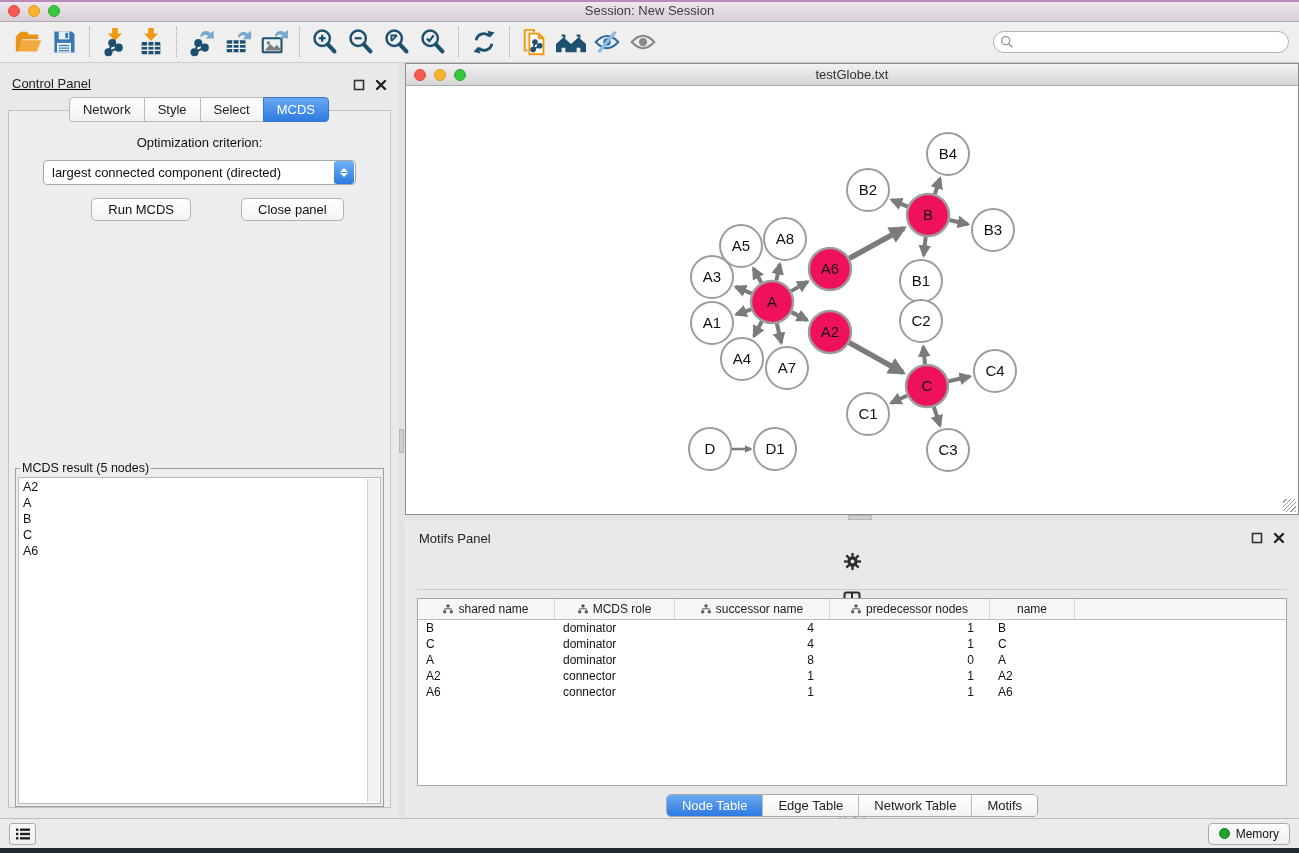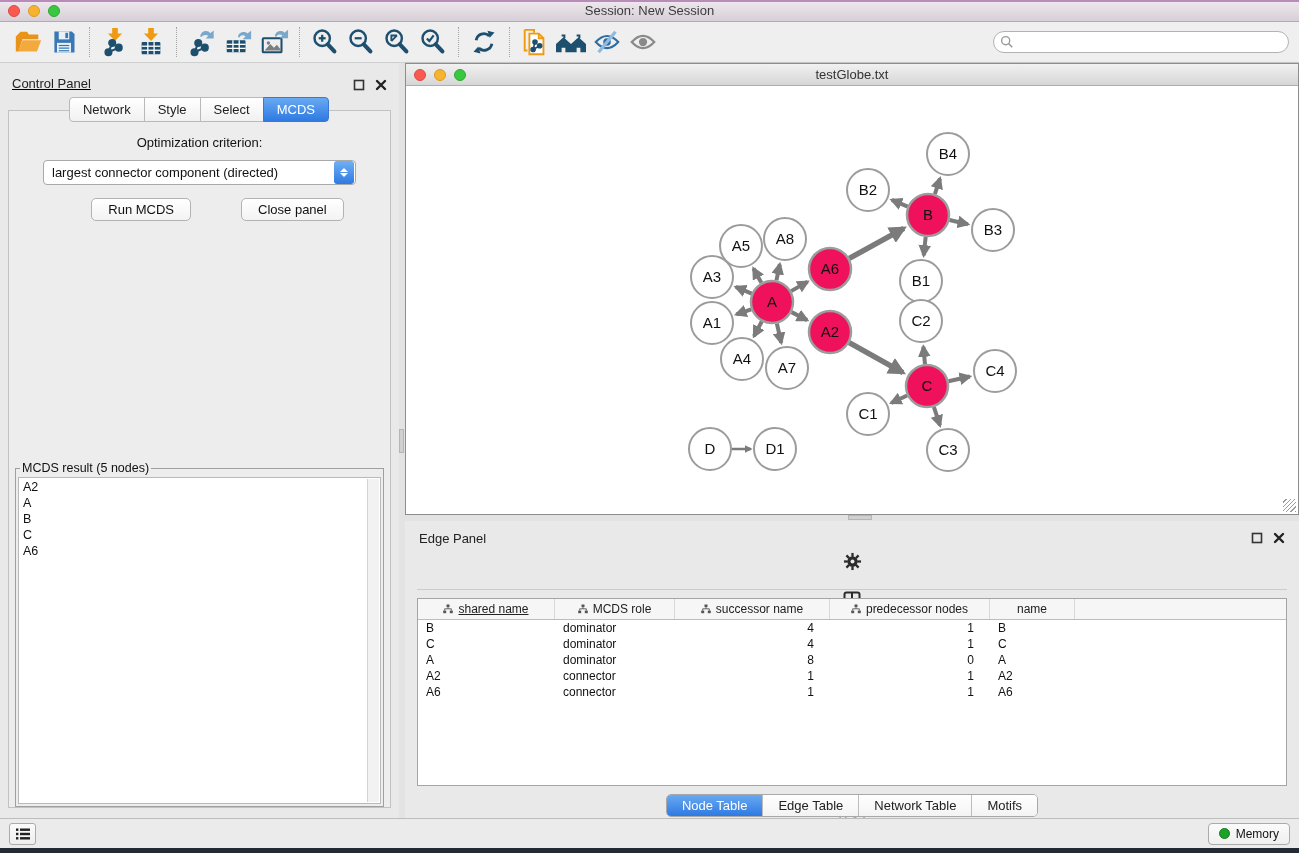--- a/index.html
+++ b/index.html
@@ -290,21 +290,21 @@
       </div>
       <div class="cp-tabs">
           <div class="cp-tab">Network</div>
           <div class="cp-tab">Style</div>
           <div class="cp-tab">Select</div>
           <div class="cp-tab active">MCDS</div>
         </div>
       <div class="cp-body">
         <div class="opt-label">Optimization criterion:</div>
         <div class="select">
-          <span class="sel-text">largest connector component (directed)</span>
+          <span class="sel-text">largest connected component (directed)</span>
           <span class="stepper">
               <span class="up"></span>
               <span class="dn"></span>
             </span>
         </div>
         <div class="cp-buttons">
           <div class="btn">Run MCDS</div>
           <div class="btn">Close panel</div>
         </div>
         <fieldset class="result-fieldset">
@@ -449,21 +449,21 @@
           <div class="resize-grip"></div>
         </div>
       </div>
 
       <div class="hsplit">
           <div class="handle"></div>
         </div>
 
       <div class="table-panel">
         <div class="tp-header">
-          <span class="tp-title">Edge Panel</span>
+          <span class="tp-title">Motifs Panel</span>
           <span class="panel-icons">
             <svg width="12" height="12" viewBox="0 0 12 12">
                 <rect x="1.5" y="1.5" width="9" height="9" fill="none" stroke="#333" stroke-width="1.6"></rect>
               </svg>
             <svg width="12" height="12" viewBox="0 0 12 12">
                 <path d="M2 2 L10 10 M10 2 L2 10" stroke="#222" stroke-width="2.4" stroke-linecap="round"></path>
               </svg>
           </span>
         </div>
         <div class="tp-toolbar">
@@ -528,21 +528,21 @@
                 </g>
               <circle cx="18.5" cy="10" r="4.8" fill="#a8a8a8"></circle>
               <path d="M16.5 8 l4 4 M20.5 8 l-4 4" stroke="#fff" stroke-width="1.4"></path>
             </svg>
           </span>
           <span class="fx-label">f(x)</span>
         </div>
 
         <div class="table-wrap">
           <div class="thead">
-              <div class="th" style="width: 137px; text-decoration: underline;">
+              <div class="th" style="width: 137px;">
                 <svg width="10" height="10" viewBox="0 0 10 10">
                   <rect x="3.5" y="0.5" width="3" height="2.6" fill="#555"></rect>
                   <rect x="0.2" y="6.6" width="3" height="2.6" fill="#555"></rect>
                   <rect x="6.8" y="6.6" width="3" height="2.6" fill="#555"></rect>
                   <path d="M5 3.1 V4.8 M1.7 6.6 V4.8 H8.3 V6.6" stroke="#555" fill="none" stroke-width="0.9"></path>
                 </svg>
                 <span>shared name</span>
               </div>
               <div class="th" style="width: 120px;">
                 <svg width="10" height="10" viewBox="0 0 10 10">

